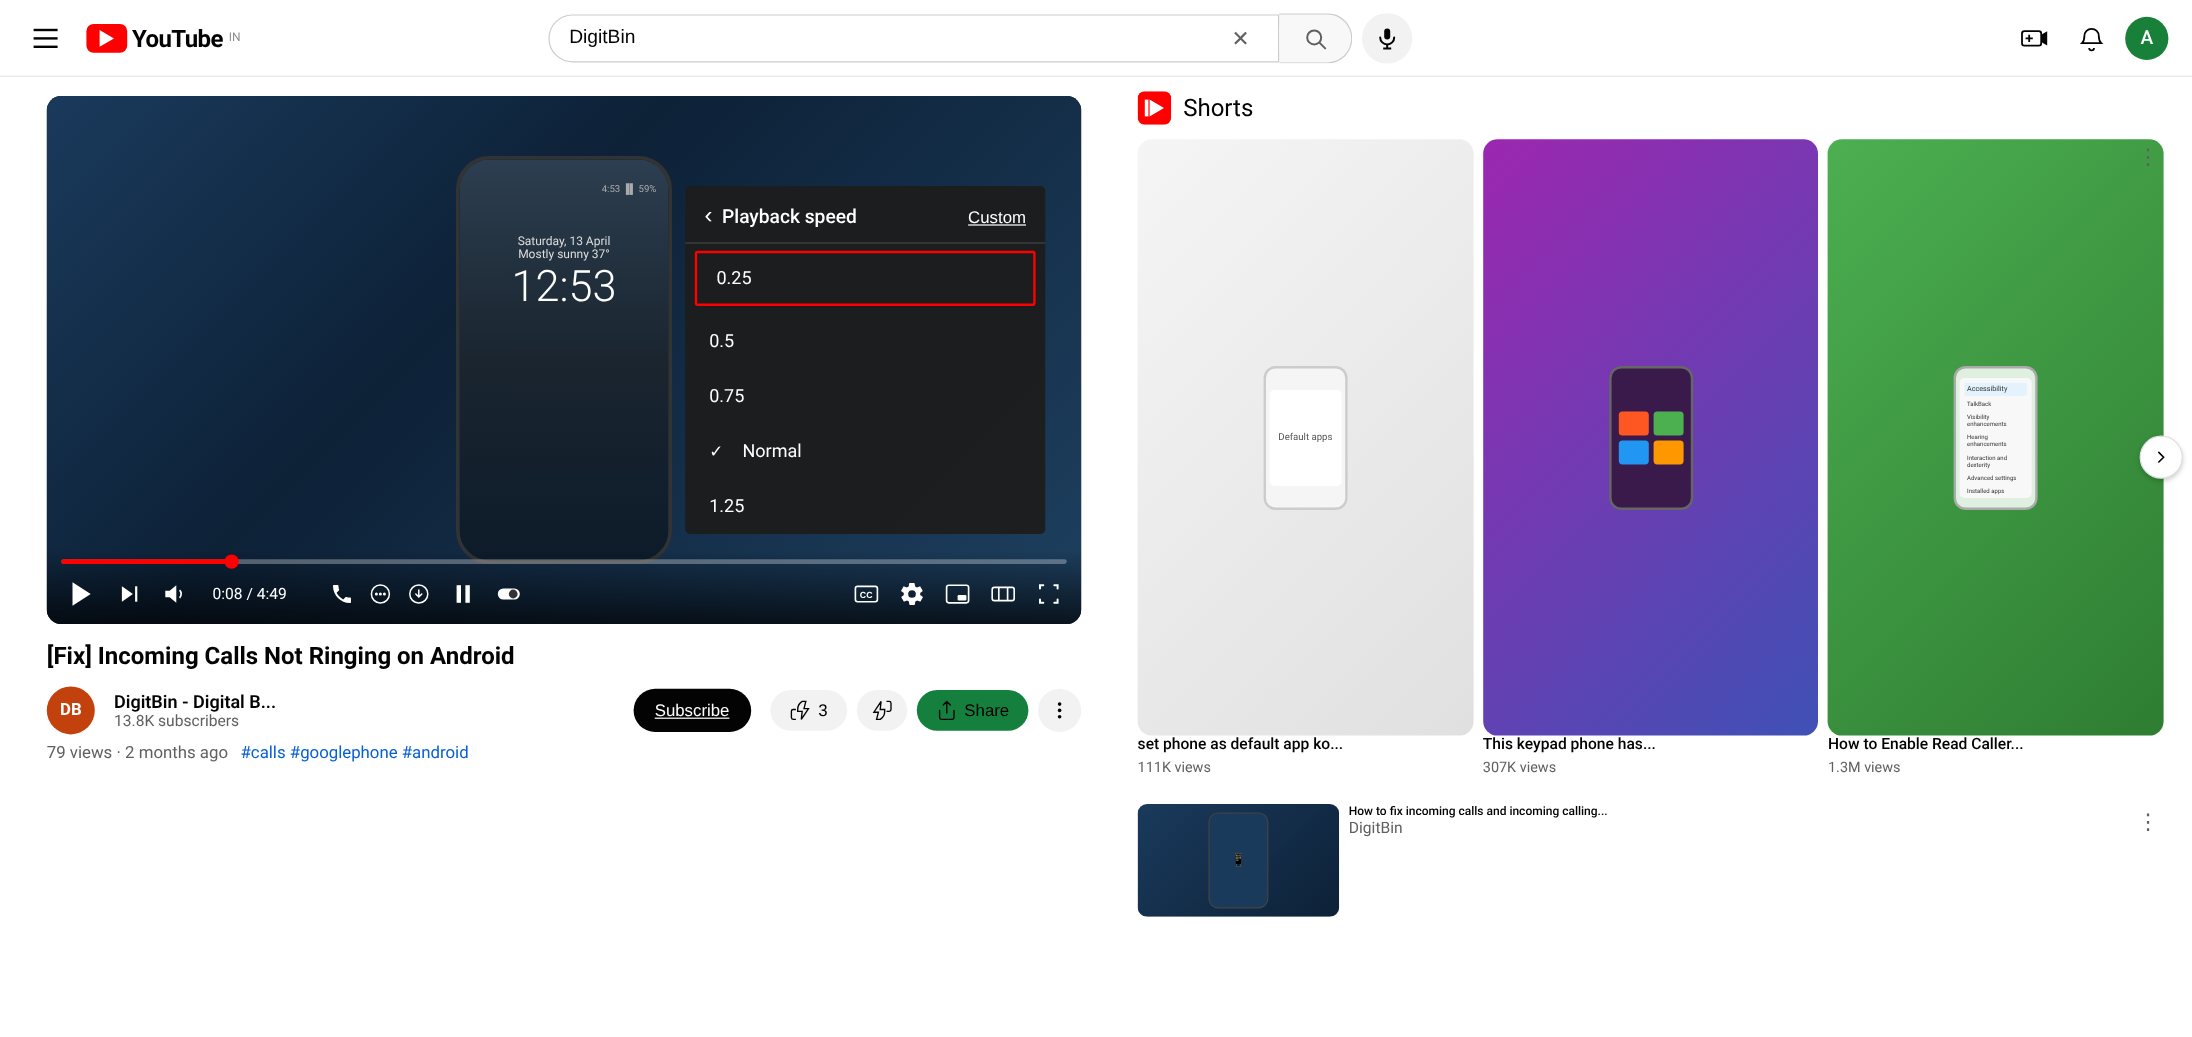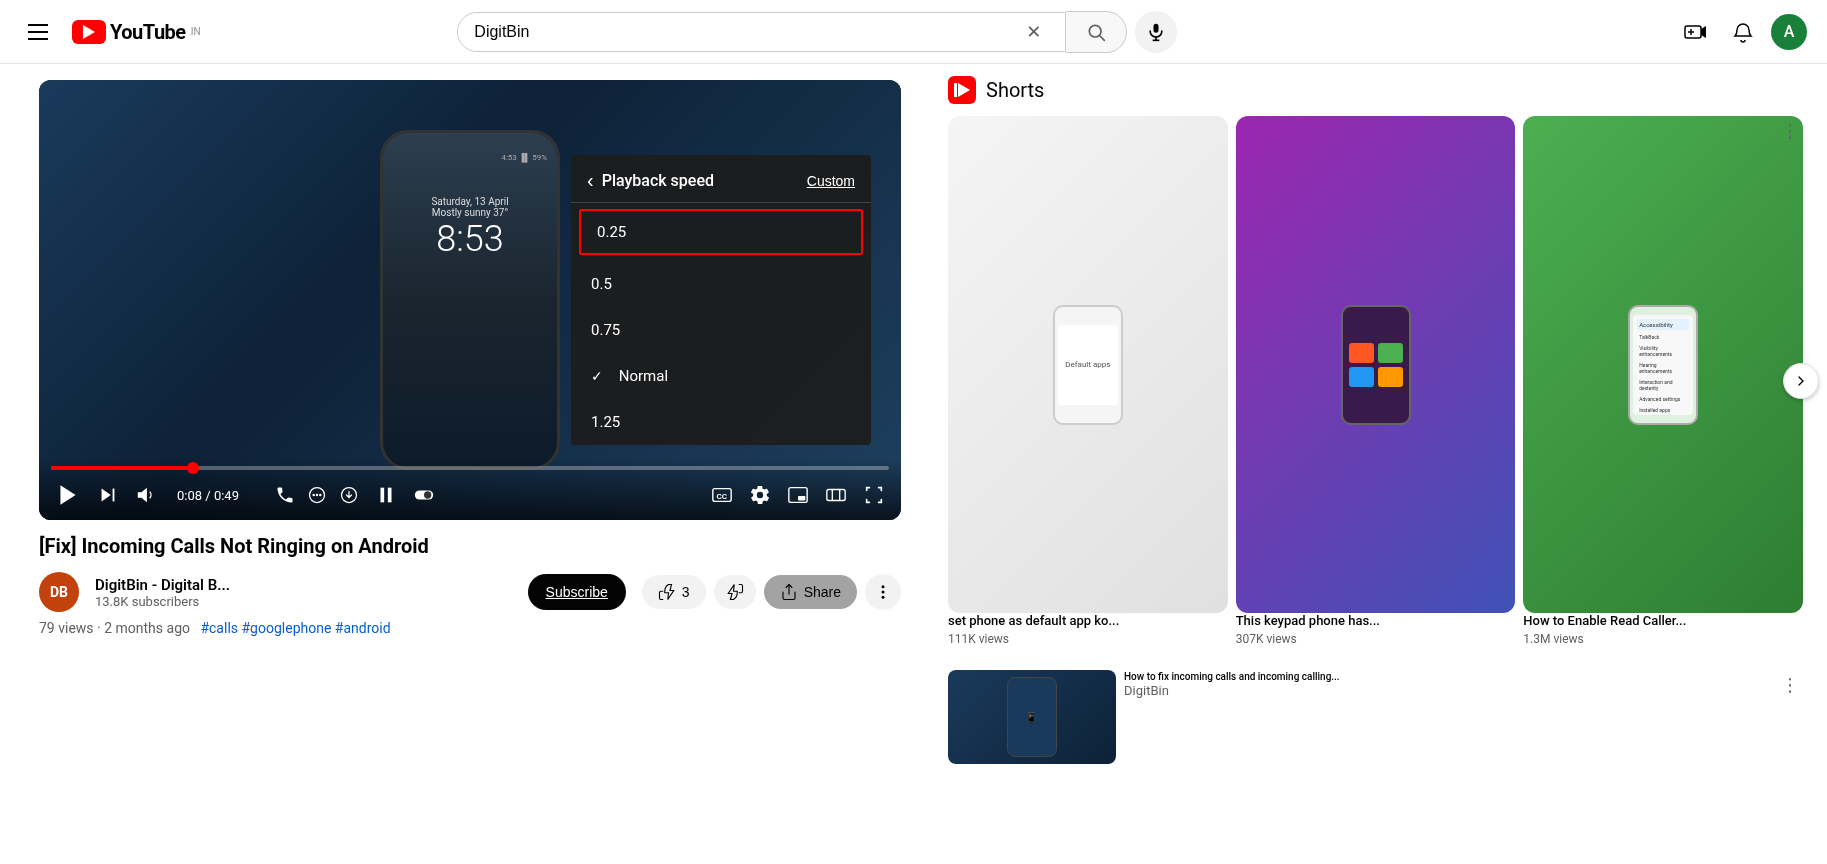--- a/index.html
+++ b/index.html
@@ -82,21 +82,21 @@
     .video-title { font-size: 20px; font-weight: 700; color: #030303; margin-top: 12px; line-height: 1.4; }
     .channel-row { display: flex; align-items: center; gap: 16px; margin-top: 12px; flex-wrap: wrap; }
     .channel-avatar { width: 40px; height: 40px; border-radius: 50%; background: #c2410c; display: flex; align-items: center; justify-content: center; font-weight: 700; font-size: 14px; color: white; flex-shrink: 0; }
     .channel-info { flex: 1; }
     .channel-name { font-size: 15px; font-weight: 600; color: #030303; }
     .channel-subs { font-size: 13px; color: #606060; }
     .subscribe-btn { background: #030303; color: white; border: none; border-radius: 20px; padding: 10px 18px; font-size: 14px; font-weight: 500; cursor: pointer; text-decoration: underline; }
     .action-group { display: flex; align-items: center; gap: 8px; margin-left: auto; }
     .like-btn { display: flex; align-items: center; gap: 6px; background: #f2f2f2; border: none; border-radius: 20px; padding: 8px 16px; cursor: pointer; font-size: 14px; font-weight: 500; }
     .dislike-btn { display: flex; align-items: center; background: #f2f2f2; border: none; border-radius: 20px; padding: 8px 12px; cursor: pointer; }
-    .share-btn { display: flex; align-items: center; gap: 6px; background: #a3a3a3; border: none; border-radius: 20px; padding: 8px 16px; cursor: pointer; font-size: 14px; font-weight: 500; }
+    .share-btn { display: flex; align-items: center; gap: 6px; background: #15803d; border: none; border-radius: 20px; padding: 8px 16px; cursor: pointer; font-size: 14px; font-weight: 500; }
     .more-btn { background: #f2f2f2; border: none; border-radius: 50%; width: 36px; height: 36px; cursor: pointer; display: flex; align-items: center; justify-content: center; }
     .views-info { font-size: 14px; color: #606060; margin-top: 8px; }
     .tags { font-size: 14px; color: #065fd4; }
 
     
     .right-sidebar { flex: 1; padding: 12px 24px 12px 8px; min-width: 0; }
     .filter-chips { display: flex; gap: 8px; flex-wrap: wrap; margin-bottom: 16px; }
     .chip { padding: 8px 16px; border-radius: 8px; font-size: 14px; font-weight: 500; cursor: pointer; border: none; white-space: nowrap; }
     .chip.active { background: #030303; color: white; }
     .chip.inactive { background: #f2f2f2; color: #030303; }
@@ -194,21 +194,21 @@
   <div class="video-section">
 
     <div class="video-player-wrap">
       <div class="video-thumbnail">
 
         <div class="phone-in-video">
           <div class="phone-screen">
             <div class="phone-time-small">4:53 ▐▌ 59%</div>
             <div style="margin-top:20px; text-align:center;">
               <div class="phone-date">Saturday, 13 April<br>Mostly sunny 37°</div>
-              <div class="phone-clock">8:53</div>
+              <div class="phone-clock">12:53</div>
             </div>
           </div>
         </div>
 
         <div class="playback-overlay">
           <div class="playback-header">
             <button class="playback-back">‹</button>
             <span class="playback-title">Playback speed</span>
             <button class="playback-custom">Custom</button>
           </div>
@@ -250,21 +250,21 @@
           </button>
           <button class="ctrl-btn">
             <svg width="22" height="22" viewBox="0 0 24 24" fill="none">
               <polygon points="3,9 3,15 7,15 13,20 13,4 7,9" fill="white"></polygon>
               <path d="M16 8.5a5 5 0 0 1 0 7" stroke="white" stroke-width="1.5" fill="none"></path>
             </svg>
           </button>
           <span class="time-display">
             <span>0:08</span>
             <span> / </span>
-            <span>0:49</span>
+            <span>4:49</span>
           </span>
 
           <div class="ctrl-icon-group">
             <button class="ctrl-btn">
               <svg width="20" height="20" viewBox="0 0 24 24" fill="none">
                 <path d="M6.6 10.8c1.4 2.8 3.8 5.1 6.6 6.6l2.2-2.2c.3-.3.7-.4 1-.2 1.1.4 2.3.6 3.6.6.6 0 1 .4 1 1V20c0 .6-.4 1-1 1C10.6 21 3 13.4 3 4c0-.6.4-1 1-1h3.5c.6 0 1 .4 1 1 0 1.3.2 2.5.6 3.6.1.3 0 .7-.2 1L6.6 10.8z" fill="white"></path>
               </svg>
             </button>
             <button class="ctrl-btn">
               <svg width="20" height="20" viewBox="0 0 24 24" fill="none">

